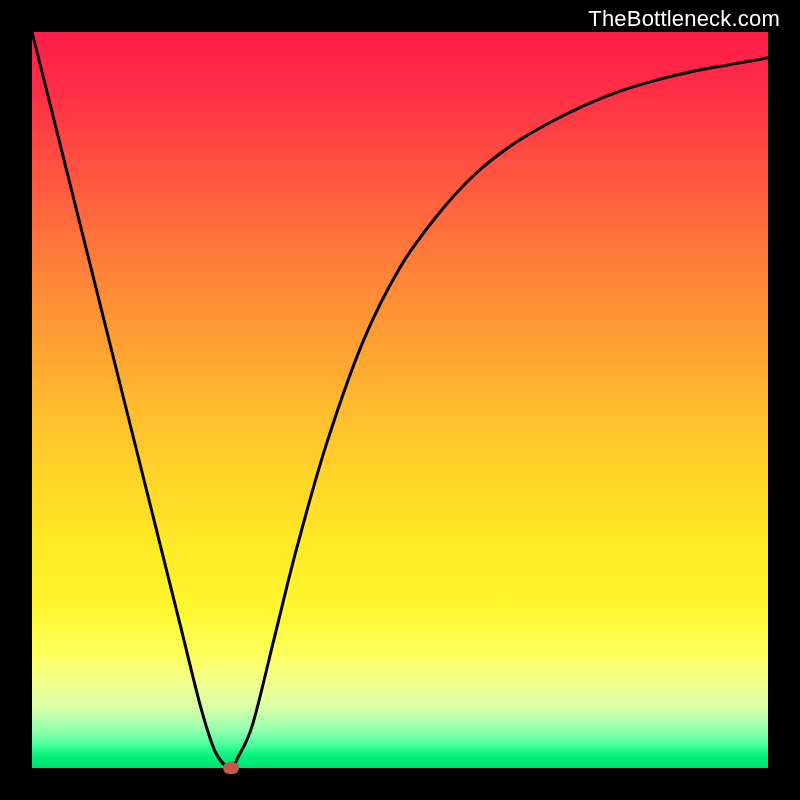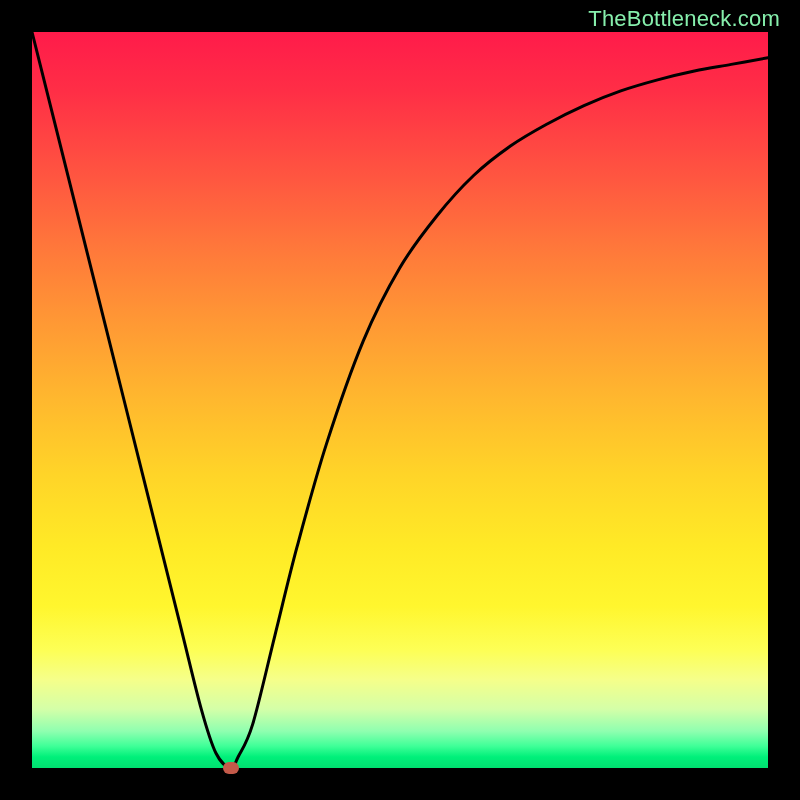--- a/index.html
+++ b/index.html
@@ -41,21 +41,21 @@
       #8fffb0 95%,
       #40ff98 97%,
       #00f07a 98.5%,
       #00e070 100%
     );
   }
   .watermark {
     position: absolute;
     top: 6px;
     right: 20px;
-    color: #86efac;
+    color: #ffffff;
     font-size: 22px;
     font-weight: 500;
     letter-spacing: 0.2px;
   }
   svg.curve {
     position: absolute;
     top: 0;
     left: 0;
     width: 736px;
     height: 736px;

